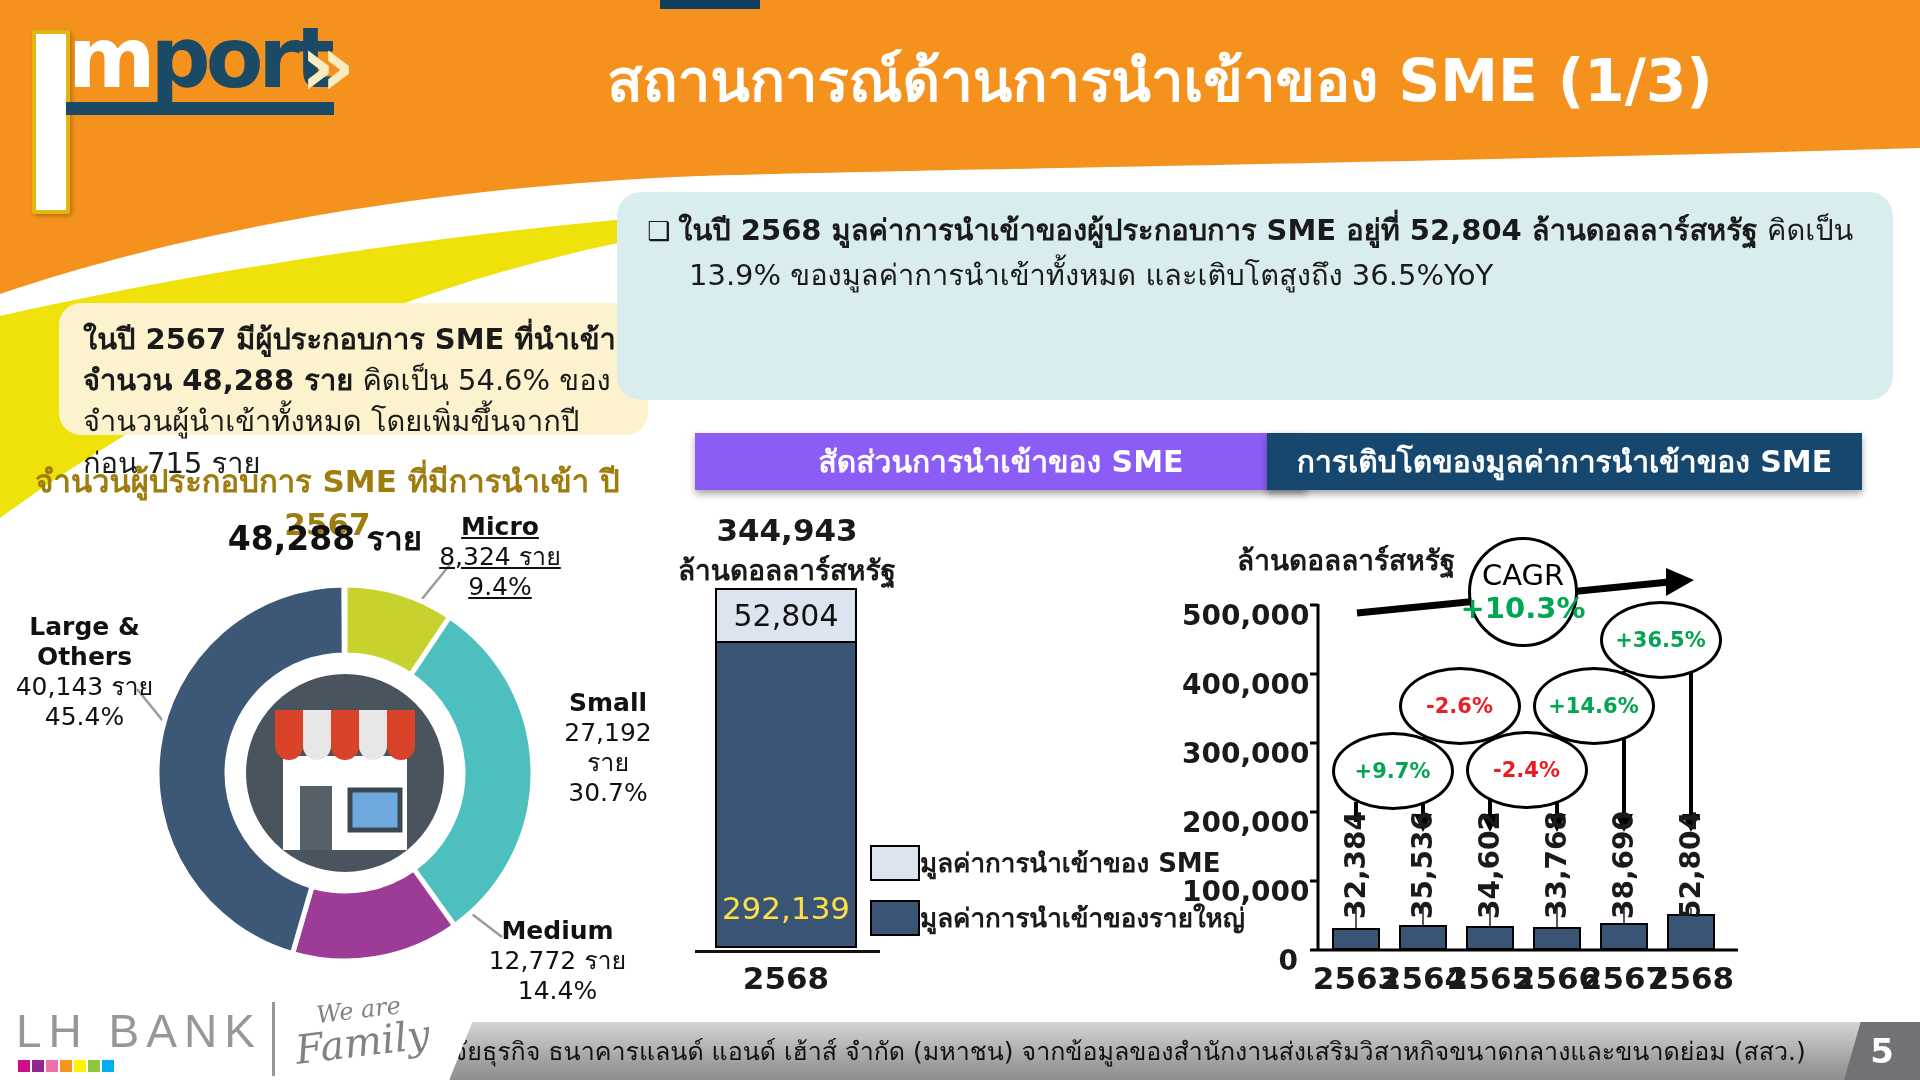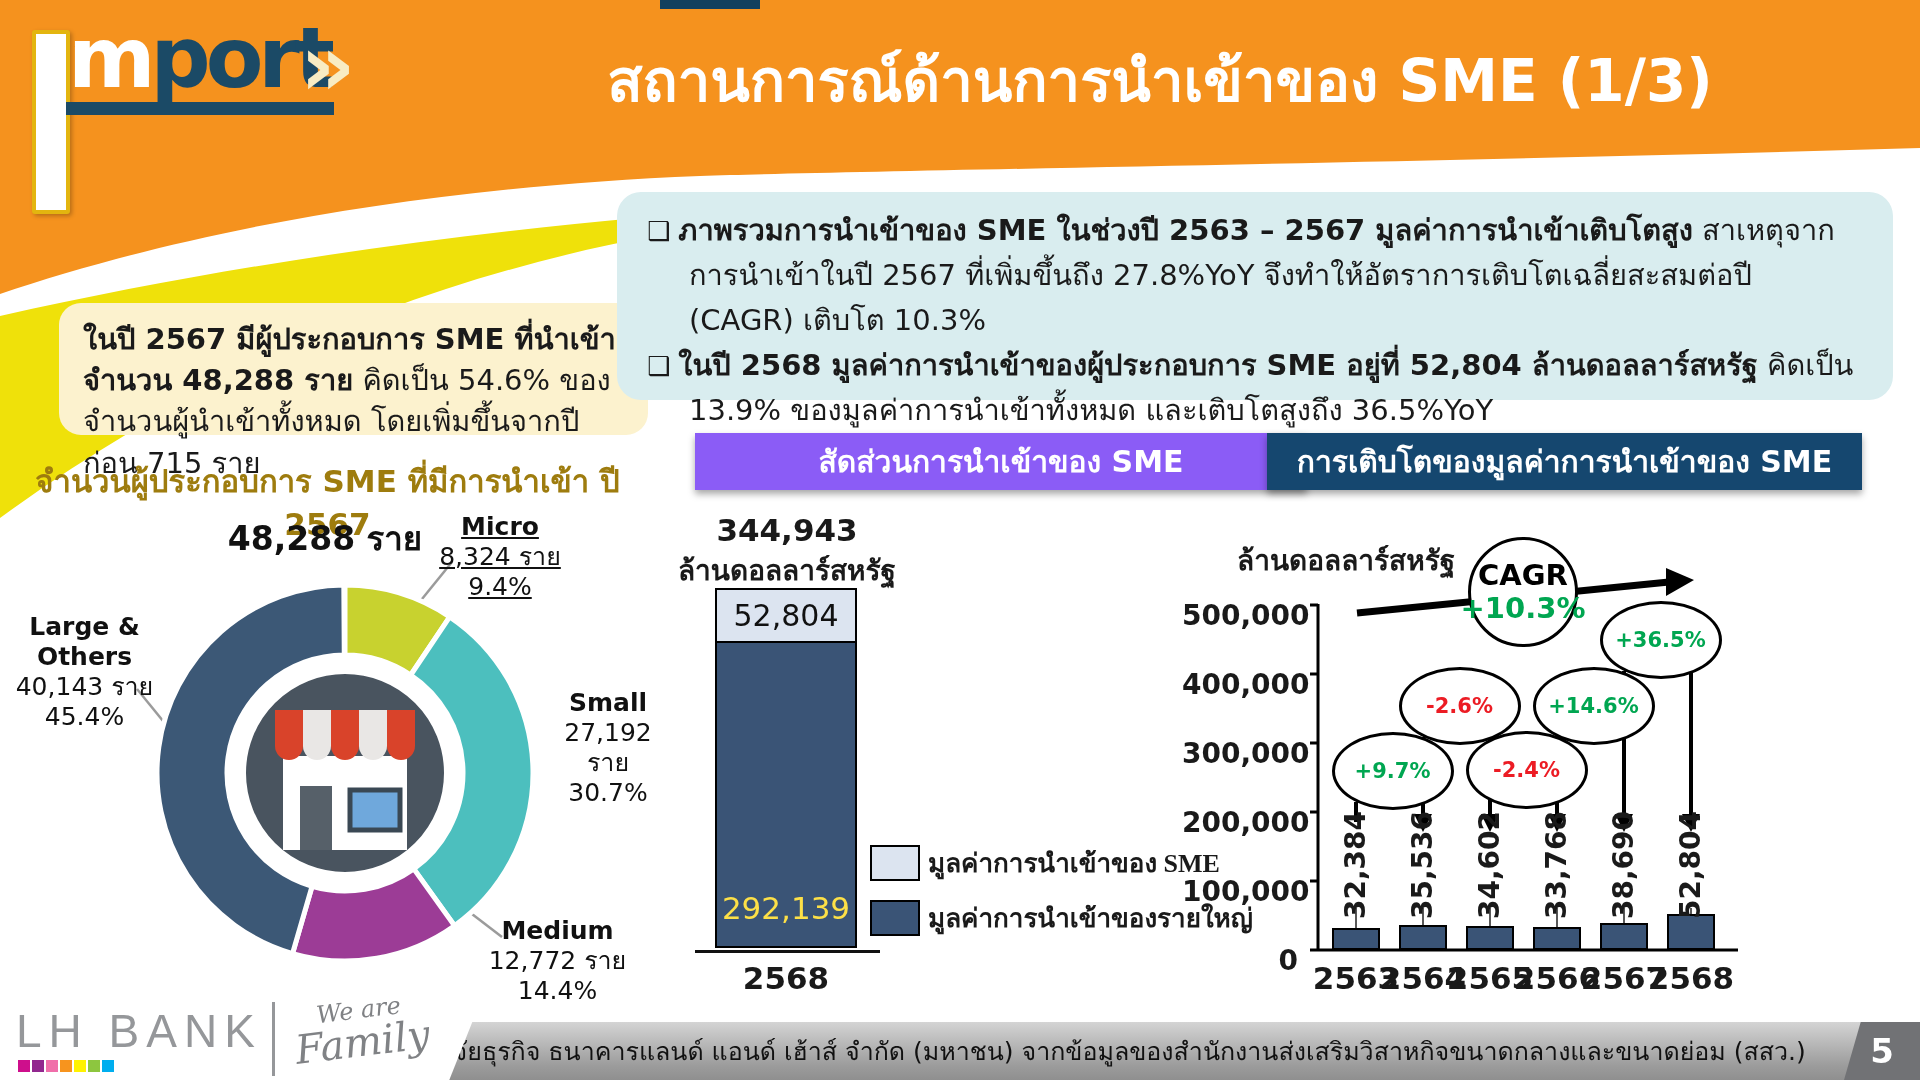--- a/index.html
+++ b/index.html
@@ -39,39 +39,39 @@
   
   #stack-total{left:697px;top:512px;width:180px;text-align:center;font-size:31px;font-weight:bold;z-index:4;}
   #stack-unit{left:672px;top:548px;width:230px;text-align:center;font-size:28px;font-weight:bold;z-index:4;}
   #stack-bar{left:715px;top:588px;width:142px;z-index:4;}
   #seg-sme{box-sizing:border-box;border:2.5px solid #000;display:flex;align-items:center;justify-content:center;
            font-size:30px;color:#111;}
   #seg-large{box-sizing:border-box;border:2.5px solid #000;margin-top:-2.5px;display:flex;align-items:flex-end;justify-content:center;
            font-size:31px;color:#fde047;padding-bottom:20px;}
   #stack-axis{left:695px;top:950px;width:185px;height:3px;background:#111;z-index:4;}
   #stack-year{left:715px;top:960px;width:142px;text-align:center;font-weight:bold;font-size:31px;z-index:4;}
-  .legend-row{display:flex;align-items:center;gap:8px;margin-bottom:14px;font-family:Liberation Serif, serif;}
+  .legend-row{display:flex;align-items:center;gap:0;margin-bottom:14px;}
   #stack-legend{left:870px;top:842px;z-index:4;font-size:26px;font-weight:600;}
   .legend-box{width:50px;height:36px;border:2.5px solid #000;box-sizing:border-box;flex:0 0 auto;}
   
   #rc-unit{left:1237px;top:538px;width:230px;font-size:28px;font-weight:bold;z-index:4;}
   #rc-ticks{left:1182px;top:520px;width:116px;height:460px;z-index:4;}
   .rc-tick{position:absolute;right:0;width:116px;text-align:right;font-size:28px;font-weight:bold;margin-top:11px;}
   #rc-plot{left:1308px;top:520px;width:470px;height:500px;z-index:4;}
   #growth-svg{position:absolute;left:0;top:0;}
   .rc-bar{position:absolute;background:#3A5476;border:2px solid #000;box-sizing:border-box;}
   .rc-vlabel{position:absolute;width:160px;height:34px;text-align:center;font-size:28px;font-weight:bold;
              transform:rotate(-90deg);white-space:nowrap;}
   .rc-year{position:absolute;width:90px;text-align:center;font-size:31px;font-weight:bold;}
   .oval{position:absolute;width:116px;height:72px;border:3px solid #000;border-radius:50%;background:#fff;
         display:flex;align-items:center;justify-content:center;font-size:21px;font-weight:bold;}
   .oval.up{color:#00A651;} .oval.down{color:#EC1C24;}
   #cagr-circle{position:absolute;left:160px;top:17px;width:104px;height:104px;border:3.5px solid #000;border-radius:50%;
         background:#fff;display:flex;flex-direction:column;align-items:center;justify-content:center;line-height:1.15;}
-  #cagr-circle .t1{font-size:29px;font-weight:bold;color:#000;}
+  #cagr-circle .t1{font-size:29px;font-weight:normal;color:#000;}
   #cagr-circle .t2{font-size:29px;font-weight:bold;color:#00A651;}
   
   #footer-bank{left:16px;top:1004px;font-size:46px;color:#95979A;letter-spacing:7px;z-index:5;font-family:"Liberation Sans",sans-serif;}
   #footer-squares{left:18px;top:1060px;display:flex;gap:2px;z-index:5;}
   #footer-squares div{width:12px;height:12px;}
   #footer-divider{left:272px;top:1002px;width:3px;height:74px;background:#95979A;z-index:5;}
   #footer-script{left:286px;top:998px;width:150px;text-align:center;color:#808285;z-index:5;
                  font-family:"DejaVu Serif","Liberation Serif",serif;font-style:italic;transform:rotate(-7deg);line-height:1;}
   #footer-script .s1{font-size:24px;}
   #footer-script .s2{font-size:40px;}
@@ -97,21 +97,20 @@
 <div class="abs" id="logo-ibar"></div>
 <div class="abs" id="logo-word"><span class="w1">m</span><span class="w2">port</span></div>
 <div class="abs" id="logo-chevron">»</div>
 <div class="abs" id="page-title">สถานการณ์ด้านการนำเข้าของ SME (1/3)</div>
 
 <div class="abs" id="highlight-box">
   <span class="b">ในปี 2567 มีผู้ประกอบการ SME ที่นำเข้าจำนวน 48,288 ราย</span><span> คิดเป็น 54.6% ของจำนวนผู้นำเข้าทั้งหมด โดยเพิ่มขึ้นจากปีก่อน 715 ราย</span>
 </div>
 
 <div class="abs" id="summary-box">
-  <div class="bullet-item"><span class="sq">❑</span><span class="b">ภาพรวมการนำเข้าของ SME ในช่วงปี 2563 – 2567 มูลค่าการนำเข้าเติบโตสูง</span><span> สาเหตุจากการนำเข้าในปี 2567 ที่เพิ่มขึ้นถึง 27.8%YoY จึงทำให้อัตราการเติบโตเฉลี่ยสะสมต่อปี (CAGR) เติบโต 10.3%</span></div>
   <div class="bullet-item"><span class="sq">❑</span><span class="b">ในปี 2568 มูลค่าการนำเข้าของผู้ประกอบการ SME อยู่ที่ 52,804 ล้านดอลลาร์สหรัฐ</span><span> คิดเป็น 13.9% ของมูลค่าการนำเข้าทั้งหมด และเติบโตสูงถึง 36.5%YoY</span></div>
 </div>
 
 <div class="abs banner" id="banner-middle">สัดส่วนการนำเข้าของ SME</div>
 <div class="abs banner" id="banner-right">การเติบโตของมูลค่าการนำเข้าของ SME</div>
 
 <div class="abs" id="left-title">จำนวนผู้ประกอบการ SME ที่มีการนำเข้า ปี 2567</div>
 <div class="abs" id="donut-total">48,288 ราย</div>
 
 <svg class="abs" id="leader-svg" width="700" height="510" viewBox="0 0 700 510">

